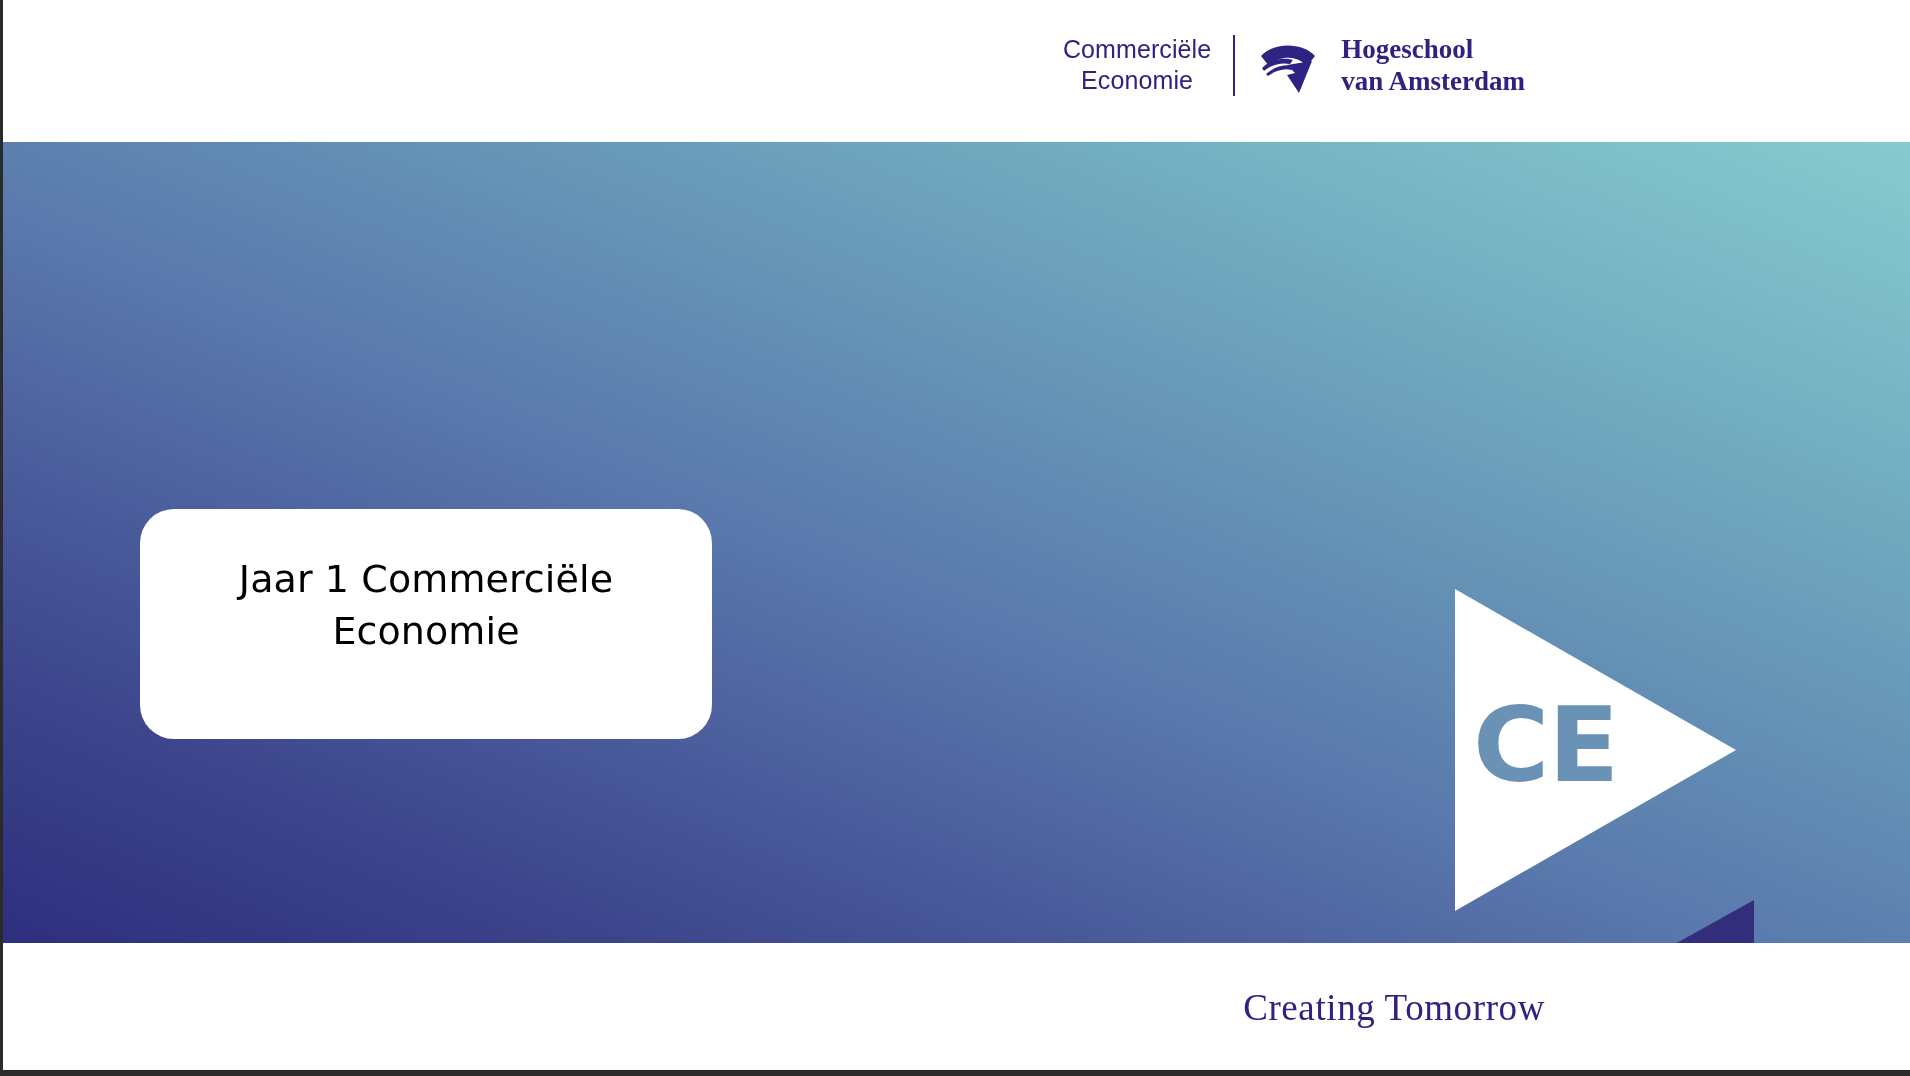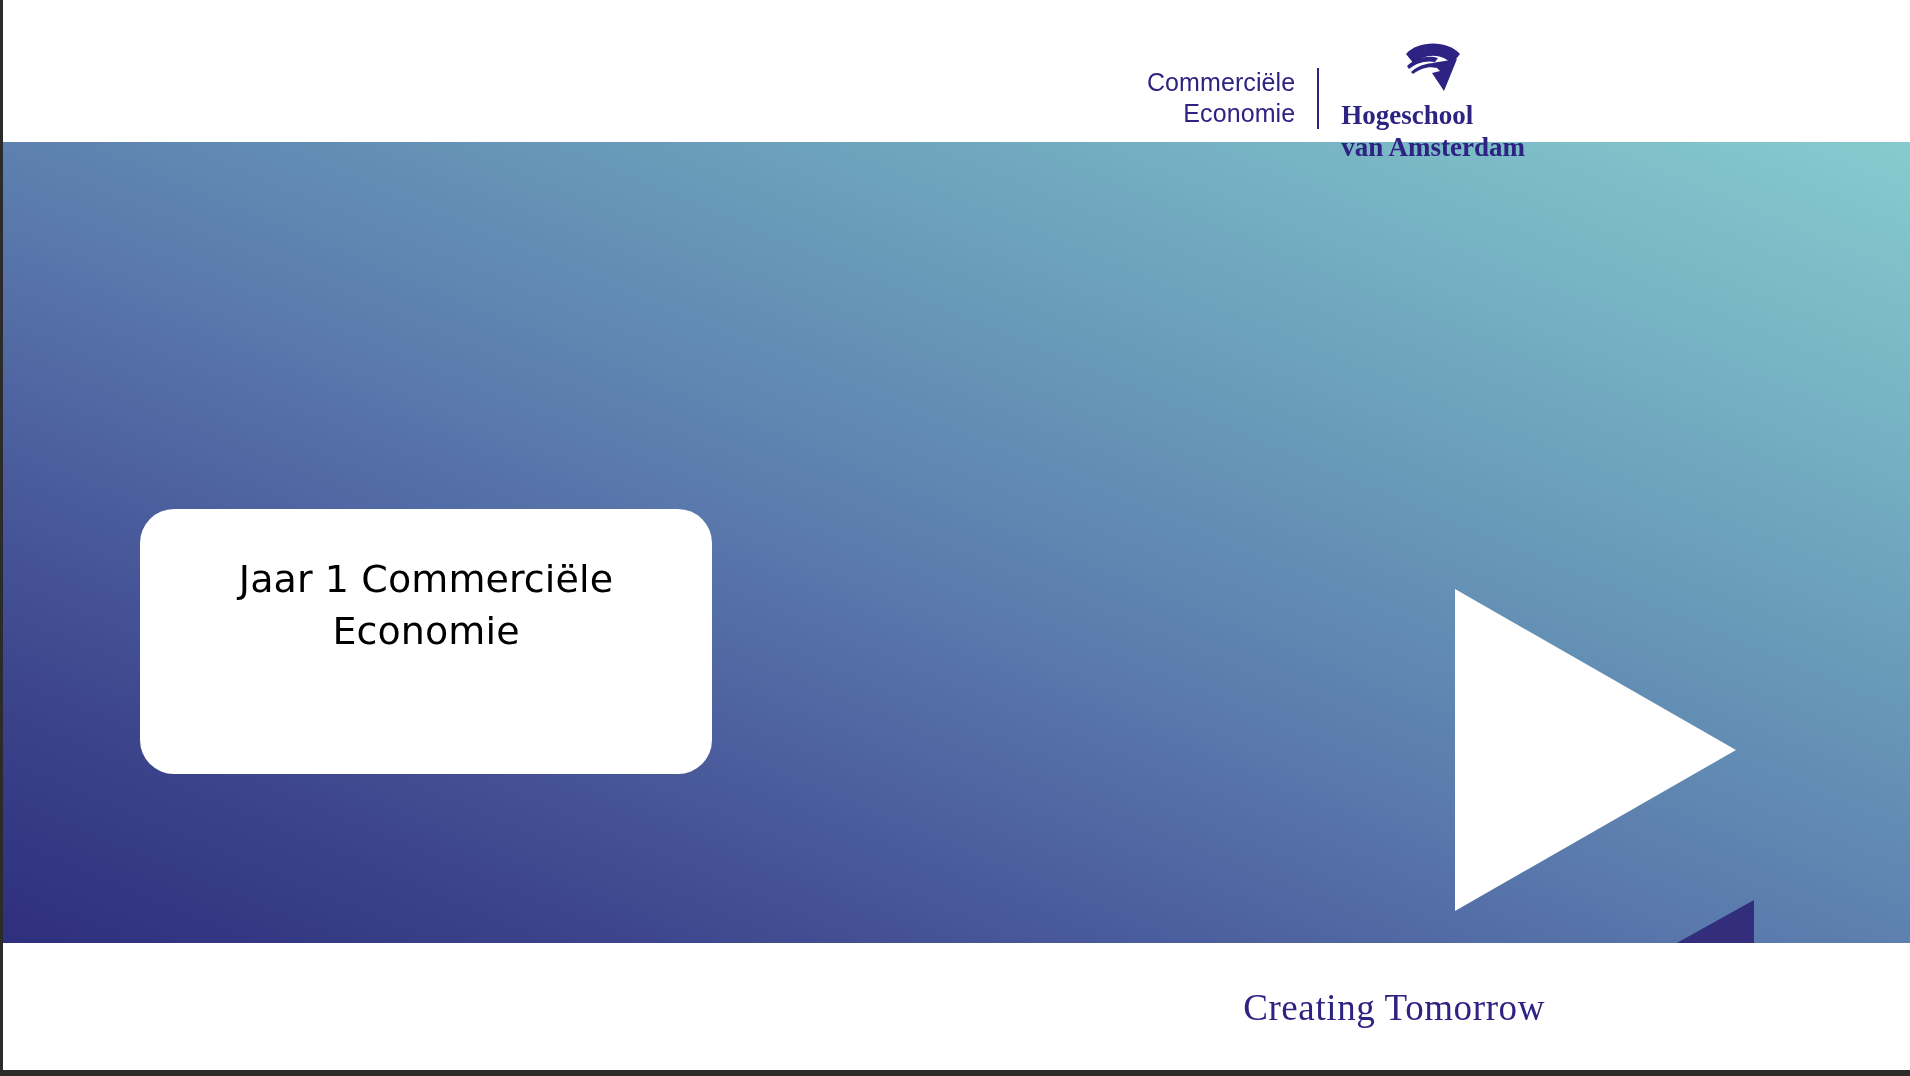--- a/index.html
+++ b/index.html
@@ -40,42 +40,42 @@
     position: absolute;
     right: 388px;
     top: 33px;
     display: flex;
     flex-direction: row;
     align-items: center;
     gap: 0px;
   }
 
   #programme-name {
-    text-align: right;
+    text-align: center;
     color: #2e2382;
     font-family: "Liberation Sans", sans-serif;
     font-size: 25px;
     line-height: 31px;
     letter-spacing: 0.1px;
     white-space: pre-line;
     font-weight: 400;
   }
 
   #brand-divider {
     width: 2px;
     height: 61px;
     background: #2e2382;
     margin: 0 22px;
   }
 
   #hva-lockup {
     display: flex;
-    flex-direction: column;
+    flex-direction: row;
     align-items: center;
-    gap: 6px;
+    gap: 22px;
   }
 
   #hva-mark {
     width: 62px;
     height: 60px;
     flex: none;
     display: block;
   }
 
   #hva-name {
@@ -148,21 +148,21 @@
     border-bottom: 49px solid transparent;
     border-right: 88px solid #332e7c;
   }
 
   
   #title-card {
     position: absolute;
     left: 137px;
     top: 367px;
     width: 572px;
-    height: 265px;
+    height: 230px;
     background: #ffffff;
     border-radius: 34px;
     display: flex;
     align-items: flex-start;
     justify-content: center;
     z-index: 4;
     box-sizing: border-box;
     padding-top: 44px;
   }
 
@@ -202,20 +202,21 @@
 </style>
 </head>
 <body>
 
 <div id="slide">
 
   <div id="hero">
 
     <div id="ce-triangle">
       <div class="tri"></div>
+      <div id="ce-label">CE</div>
     </div>
 
     <div id="accent-triangle-dark"></div>
 
     <div id="title-card">
       <div id="title-text">Jaar 1 Commerciële Economie</div>
     </div>
 
   </div>
 

